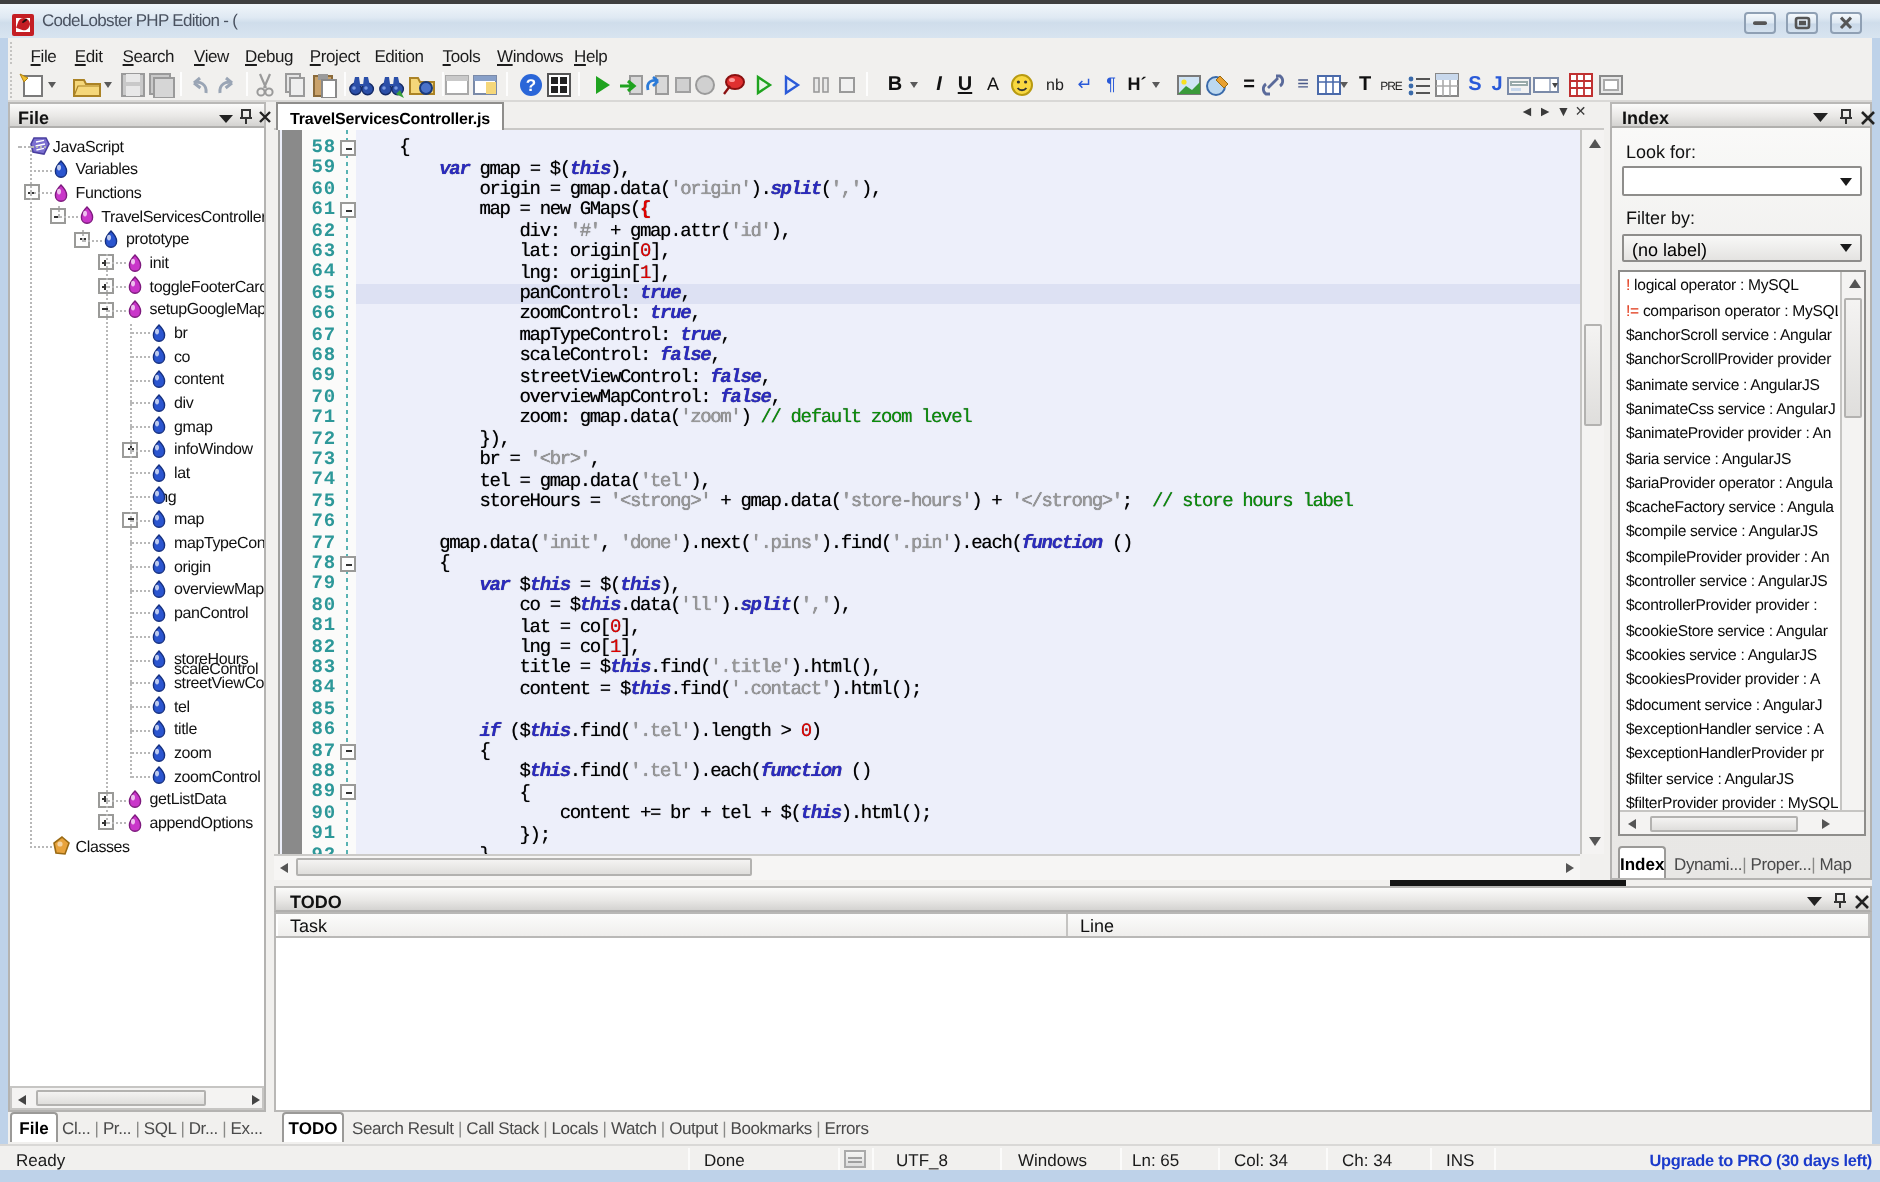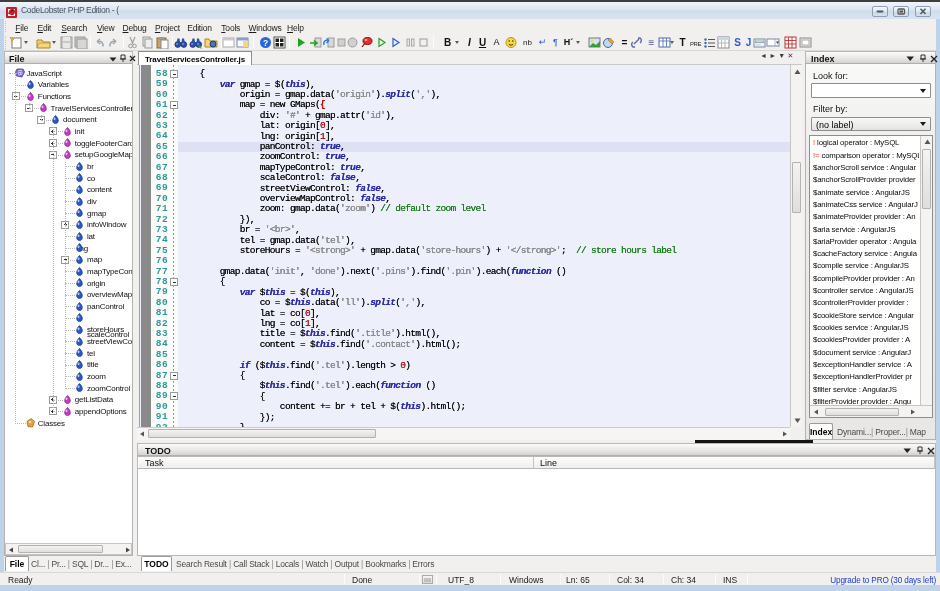--- a/index.html
+++ b/index.html
@@ -77,21 +77,21 @@
 #ilist .li{position:absolute;left:3px;font-size:7.8px;letter-spacing:-0.15px;color:#0a0a0a;white-space:nowrap;width:106px;overflow:hidden}
 #ilist .rd{color:#e03515}
 
 #todoh{left:137px;top:443px;width:799px;height:12.5px}
 #todocols{left:137px;top:455.5px;width:799px;height:13px;background:#fff;border:1px solid #b9b8b6}
 .colcell{position:absolute;top:0;height:11px;background:linear-gradient(#fcfcfb,#efeeec);border-right:1px solid #c5c4c2;font-size:9px;color:#111;padding:1px 0 0 6px}
 #todobody{left:137px;top:468.5px;width:799px;height:87.5px;background:#fff;border:1px solid #b9b8b6;border-top:none}
 
 #statusbar{left:0;top:572px;width:940px;height:13px;background:#f1f0ee;border-top:1px solid #d9d8d6;font-size:8.5px;color:#1a1a1a}
 .ssep{position:absolute;top:1px;height:11px;width:1px;background:#cbcac8;border-right:1px solid #fbfbfa}
-#upg{position:absolute;right:4px;top:2.5px;color:#1b3bcb;font-weight:normal;font-size:8.2px;letter-spacing:-0.15px}
+#upg{position:absolute;right:4px;top:2.5px;color:#1b3bcb;font-weight:bold;font-size:8.2px;letter-spacing:-0.15px}
 #botborder{left:0;top:585px;width:940px;height:6px;background:#bed2e9}
 #lborder{left:0;top:19px;width:4px;height:566px;background:#bed2e9}
 #rborder{left:936px;top:19px;width:4px;height:566px;background:#bed2e9}
 </style></head>
 <body>
 <div id="topline" class="abs"></div>
 <div id="titlebar" class="abs"></div>
 <div id="logo" class="abs">
     <i></i>
     <b></b>
@@ -355,21 +355,21 @@
       <i></i>
     </div>
 <div class="trow" style="left:45.6px;top:38.5px">TravelServicesController</div>
 <svg class="abs" style="left:34.6px;top:38.31px" width="7" height="9">
       <path d="M3.5 0.5 C5.2 2.2 6.3 4 6.3 5.6 C6.3 7.4 5.1 8.6 3.5 8.6 C1.9 8.6 0.7 7.4 0.7 5.6 C0.7 4 1.8 2.2 3.5 0.5 Z" fill="#c936c9" stroke="#7d1a7d" stroke-width="0.7"></path>
       <ellipse cx="2.5" cy="3.8" rx="1" ry="1.4" fill="#ffffffb0"></ellipse>
     </svg>
     <div class="fbox abs" style="left:19.7px;top:38.8px">
       <i></i>
     </div>
-<div class="trow" style="left:58px;top:50.2px">document</div>
+<div class="trow" style="left:58px;top:50.2px">prototype</div>
 <svg class="abs" style="left:47.0px;top:49.97999999999999px" width="7" height="9">
       <path d="M3.5 0.5 C5.2 2.2 6.3 4 6.3 5.6 C6.3 7.4 5.1 8.6 3.5 8.6 C1.9 8.6 0.7 7.4 0.7 5.6 C0.7 4 1.8 2.2 3.5 0.5 Z" fill="#2b55cf" stroke="#16307f" stroke-width="0.7"></path>
       <ellipse cx="2.5" cy="3.8" rx="1" ry="1.4" fill="#ffffffb0"></ellipse>
     </svg>
     <div class="fbox abs" style="left:32.1px;top:50.5px">
       <i></i>
     </div>
 <div class="trow" style="left:69.8px;top:61.9px">init</div>
 <svg class="abs" style="left:58.8px;top:61.650000000000006px" width="7" height="9">
       <path d="M3.5 0.5 C5.2 2.2 6.3 4 6.3 5.6 C6.3 7.4 5.1 8.6 3.5 8.6 C1.9 8.6 0.7 7.4 0.7 5.6 C0.7 4 1.8 2.2 3.5 0.5 Z" fill="#c936c9" stroke="#7d1a7d" stroke-width="0.7"></path>
@@ -728,21 +728,21 @@
 <div class="li" style="top:137.7px">$compileProvider provider : An</div>
 <div class="li" style="top:150.0px">$controller service : AngularJS</div>
 <div class="li" style="top:162.3px">$controllerProvider provider :</div>
 <div class="li" style="top:174.6px">$cookieStore service : Angular</div>
 <div class="li" style="top:187.0px">$cookies service : AngularJS</div>
 <div class="li" style="top:199.3px">$cookiesProvider provider : A</div>
 <div class="li" style="top:211.6px">$document service : AngularJ</div>
 <div class="li" style="top:223.9px">$exceptionHandler service : A</div>
 <div class="li" style="top:236.2px">$exceptionHandlerProvider pr</div>
 <div class="li" style="top:248.5px">$filter service : AngularJS</div>
-<div class="li" style="top:260.8px">$filterProvider provider : Angu</div>
+<div class="li" style="top:260.8px">$filterProvider provider : MySQL</div>
 
  <div class="abs" style="left:110px;top:0;width:12px;height:269px;background:#f4f3f2;border-left:1px solid #c6c5c3">
   <svg class="abs" style="left:3px;top:3px" width="7" height="6">
         <path d="M3.5 0.5 L6.5 5 L0.5 5 Z" fill="#555"></path>
       </svg>
   <div class="sbthumb" style="left:1px;top:13px;width:9px;height:60px"></div>
  </div>
  <div class="abs" style="left:0;top:269px;width:122px;height:12px;background:#f4f3f2;border-top:1px solid #c6c5c3">
   <svg class="abs" style="left:3px;top:3px" width="6" height="6">
         <path d="M5 0.5 L1 3 L5 5.5 Z" fill="#555"></path>

